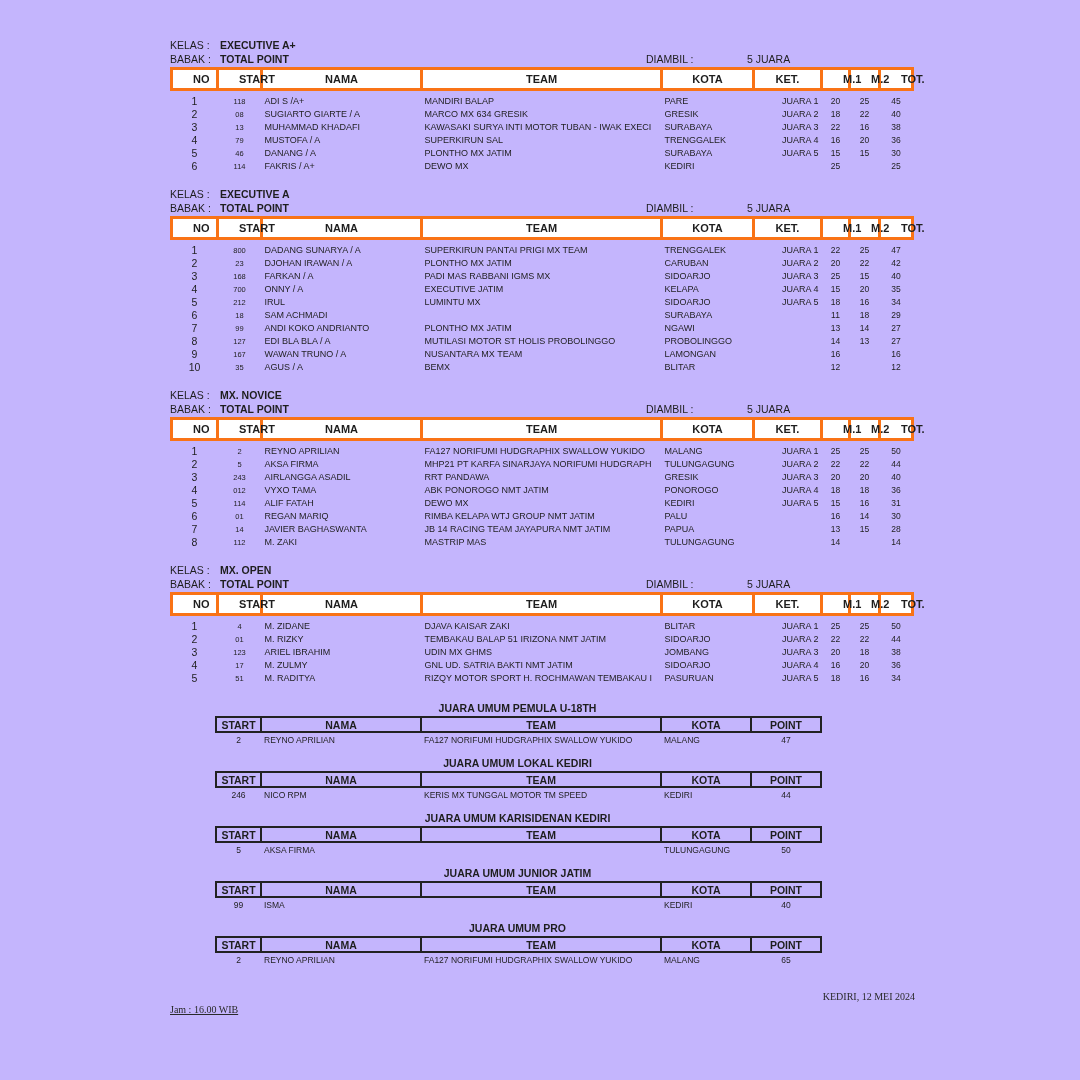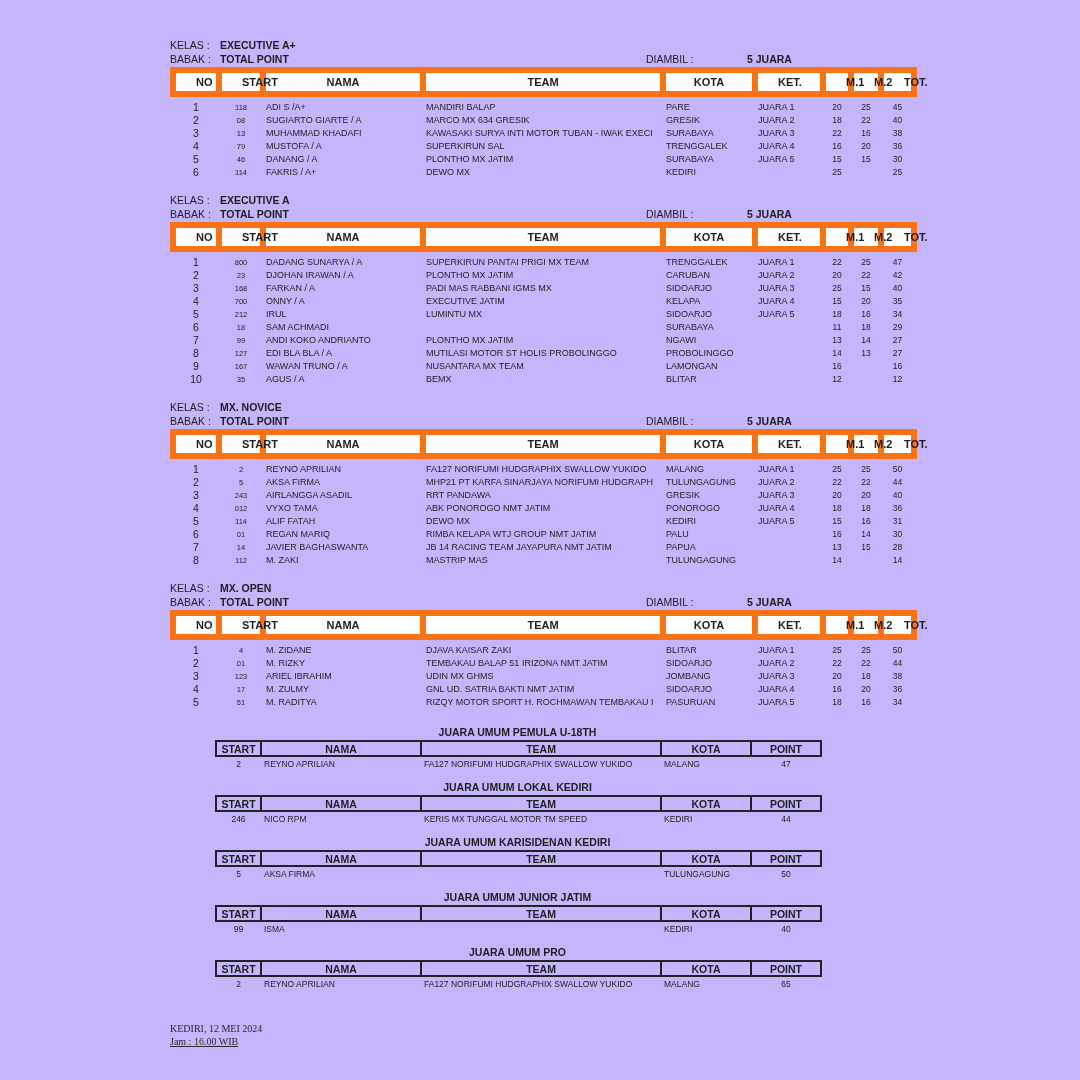--- a/index.html
+++ b/index.html
@@ -11,64 +11,64 @@
     -webkit-font-smoothing:antialiased;
   }
   .page{position:relative;width:1080px;height:1080px;background:#c4b5fd;overflow:hidden;}
   .content{position:absolute;left:170px;top:38px;width:745px;}
 
   
   .kelas-line,.babak-line{position:relative;height:14px;font-size:10.5px;line-height:14px;white-space:nowrap;}
   .lbl{position:absolute;left:0;}
   .val-bold{position:absolute;left:50px;font-weight:bold;}
   .diambil-lbl{position:absolute;left:476px;}
-  .diambil-val{position:absolute;left:577px;font-weight:bold;}
+  .diambil-val{position:absolute;left:577px;font-weight:normal;}
 
   
   .class-block{margin-top:14px;}
   .class-block:first-child{margin-top:0;}
   table{border-collapse:collapse;table-layout:fixed;}
   .main-table{width:741px;margin-top:1px;}
   .main-table th{
-    border:6px solid #f97316;font-size:11px;font-weight:bold;
+    border:3px solid #f97316;font-size:11px;font-weight:bold;
     height:18px;padding:0 20px;text-align:center;background:#fff;
   }
   .main-table thead{border-bottom:3px solid #222;}
   .main-table td{
     height:13px;padding:0 3px;font-size:9px;line-height:13px;
     white-space:nowrap;overflow:hidden;
   }
   .main-table tbody tr:first-child td{padding-top:4px;}
   col.w-no{width:46px;}col.w-start{width:44px;}col.w-nama{width:160px;}
   col.w-team{width:240px;}col.w-kota{width:92px;}col.w-ket{width:68px;}
   col.w-m1{width:28px;}col.w-m2{width:30px;}col.w-tot{width:33px;}
   td.c-no{text-align:center;font-size:10.5px;}
   td.c-start{text-align:center;font-size:7.5px;}
   td.c-nama,td.c-team,td.c-kota{text-align:left;}
-  td.c-ket{text-align:left;}
+  td.c-ket{text-align:right;}
   td.c-m1,td.c-m2,td.c-tot{text-align:center;font-size:8.5px;}
 
   
   .umum-block{margin:11px 0 0 45px;width:605px;}
   .umum-block.first{margin-top:17px;}
   .umum-title{text-align:center;font-weight:bold;font-size:10.5px;height:13px;line-height:13px;}
   .umum-table{width:605px;margin-top:1px;}
   .umum-table th{
     border:2px solid #222;font-size:10.5px;font-weight:bold;
     height:13px;padding:0 2px;text-align:center;
   }
   .umum-table thead{border-bottom:2px solid #222;}
   .umum-table td{height:12px;padding:1px 3px 0 3px;font-size:8.5px;line-height:12px;white-space:nowrap;overflow:hidden;}
   col.u-start{width:45px;}col.u-nama{width:160px;}col.u-team{width:240px;}
   col.u-kota{width:90px;}col.u-point{width:70px;}
   td.c-point{text-align:center;}
 
   
   .footer{font-family:"Liberation Serif", serif;font-size:10px;color:#2a2a2a;}
-  .footer-place{margin-top:32px;height:13px;line-height:13px;}
+  .footer-place{margin-top:24px;height:13px;line-height:13px;text-align:right;}
   .footer-time{height:13px;line-height:13px;text-decoration:underline;}
 </style>
 </head>
 <body>
 
 <div class="page">
   <div class="content">
 
     <section class="class-block">
       <div class="kelas-line">

